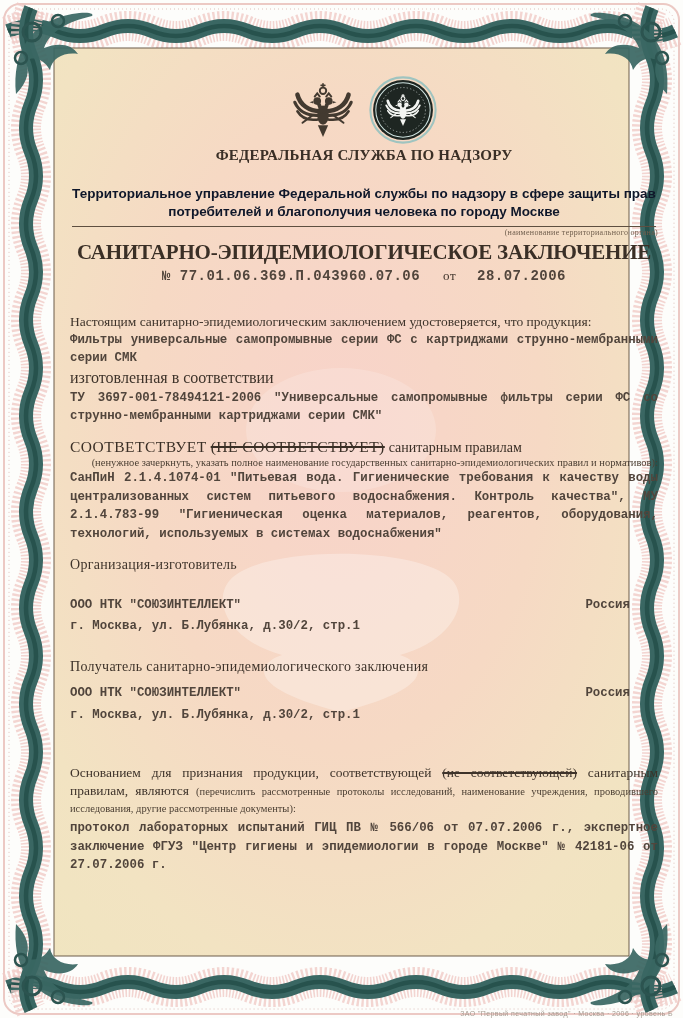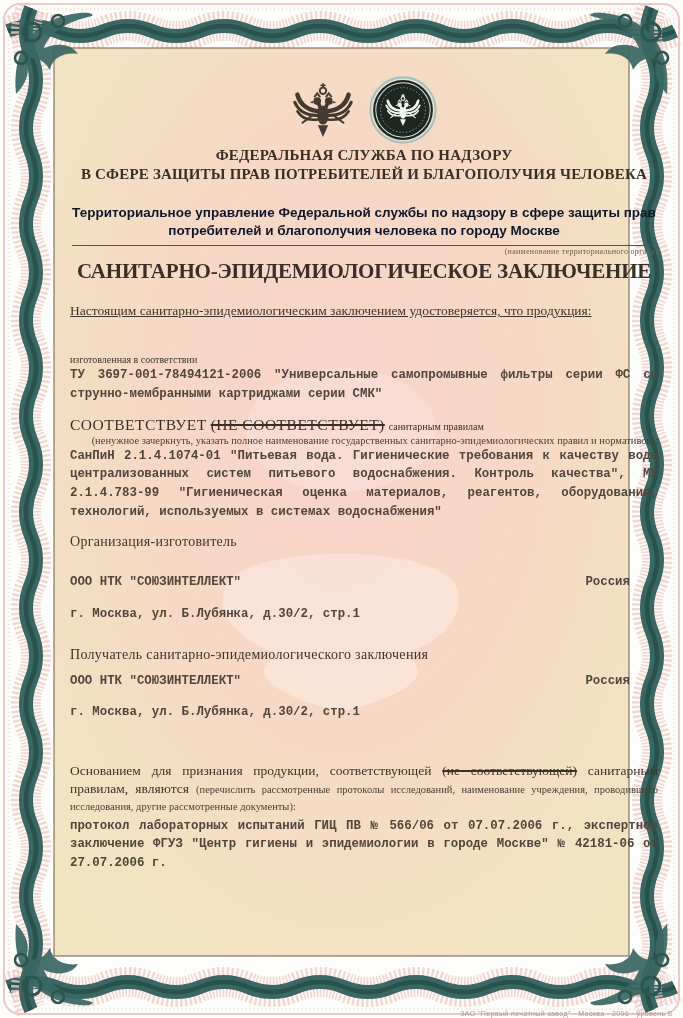--- a/index.html
+++ b/index.html
@@ -24,31 +24,31 @@
   .doc-title{
     text-align:center;font-weight:bold;font-size:21px;letter-spacing:-.2px;
     color:#3a2f26;margin-top:3px;white-space:nowrap;
   }
   .mono{font-family:"Liberation Mono","DejaVu Sans Mono",monospace;font-weight:bold;color:#51453c;}
   .num-line{text-align:center;font-size:14px;margin-top:3px;letter-spacing:.5px;}
   .num-line .sep{display:inline-block;width:14px;}
   .num-line .sep2{display:inline-block;width:12px;}
   .num-line .ot{font-family:"Liberation Serif",serif;font-weight:normal;font-size:13px;color:#3e332a;}
   .p-serif{font-size:13.5px;line-height:1.3;}
-  .intro{margin-top:18px;text-decoration:underline;}
+  .intro{margin-top:29px;}
   .mono-block{font-size:12.4px;line-height:1.5;text-align:justify;}
-  .made-label{margin-top:34px;font-size:10px;}
+  .made-label{font-size:16px;}
   .conf-line{margin-top:12px;font-size:15.5px;color:#3a2f26;}
   .conf-line .cw{letter-spacing:.5px;}
   .strike{text-decoration:line-through;text-decoration-thickness:1.5px;}
   .small-note{font-size:10.5px;line-height:1.25;color:#4a3e32;text-align:right;}
   .section-label{font-size:14px;margin-top:12px;letter-spacing:.3px;}
   .org-row{display:flex;justify-content:space-between;align-items:baseline;margin-top:22px;padding-right:28px;}
   .org-row.tight{margin-top:8px;}
-  .addr{margin-top:13px;}
+  .addr{margin-top:3px;}
   .recip-label{margin-top:22px;}
   .basis{margin-top:40px;text-align:justify;}
   .basis .small-note{font-size:10.5px;}
   .docs{margin-top:2px;}
   .printer-footer{
     position:absolute;right:10px;bottom:1px;font-size:7px;color:#a49a90;
     font-family:"Liberation Sans",sans-serif;letter-spacing:.4px;
   }
   .sprite{position:absolute;width:0;height:0;overflow:hidden;}
 </style>
@@ -137,38 +137,44 @@
         <circle cx="50" cy="50" r="44" fill="#1e2622"></circle>
         <circle cx="50" cy="50" r="40" fill="none" stroke="#cfe3e0" stroke-width="1.5"></circle>
         <circle cx="50" cy="50" r="33" fill="none" stroke="#e7eeec" stroke-width="1" stroke-dasharray="2 3" opacity=".8"></circle>
         <g transform="translate(22,22) scale(0.56)" style="color:#f3f5f2">
           <use href="#eagleGlyph"></use>
         </g>
       </svg>
     </div>
 
     <div class="agency">ФЕДЕРАЛЬНАЯ СЛУЖБА ПО НАДЗОРУ</div>
-    <div class="agency">В СФЕРЕ ЗАЩИТЫ ПРАВ ПОТРЕБИТЕЛЕЙ И БЛАГОПОЛУЧИЯ ЧЕЛОВЕКА</div>
 
     <div class="territorial">Территориальное управление Федеральной службы по надзору в сфере защиты прав потребителей и благополучия человека по городу Москве</div>
     <div class="rule"></div>
     <div class="caption">(наименование территориального органа)</div>
 
     <div class="doc-title">САНИТАРНО-ЭПИДЕМИОЛОГИЧЕСКОЕ ЗАКЛЮЧЕНИЕ</div>
 
+    <div class="num-line mono">
+      <span>№</span>
+      <span>77.01.06.369.П.043960.07.06</span>
+      <span class="sep"></span><span class="ot">от</span><span class="sep2"></span>
+      <span>28.07.2006</span>
+    </div>
 
     <div class="p-serif intro">Настоящим санитарно-эпидемиологическим заключением удостоверяется, что продукция:</div>
+    <div class="mono mono-block">Фильтры универсальные самопромывные серии ФС с картриджами струнно-мембранными серии СМК</div>
 
     <div class="p-serif made-label">изготовленная в соответствии</div>
     <div class="mono mono-block">ТУ 3697-001-78494121-2006 "Универсальные самопромывные фильтры серии ФС со струнно-мембранными картриджами серии СМК"</div>
 
     <div class="conf-line">
       <span class="cw">СООТВЕТСТВУЕТ</span>
       <span class="cw strike">(НЕ СООТВЕТСТВУЕТ)</span>
-      <span style="font-size:10px">санитарным правилам</span>
+      <span style="font-size:14px">санитарным правилам</span>
     </div>
     <div class="small-note">(ненужное зачеркнуть, указать полное наименование государственных санитарно-эпидемиологических правил и нормативов):</div>
     <div class="mono mono-block">СанПиН 2.1.4.1074-01 "Питьевая вода. Гигиенические требования к качеству воды централизованных систем питьевого водоснабжения. Контроль качества", МУ 2.1.4.783-99 "Гигиеническая оценка материалов, реагентов, оборудования, технологий, используемых в системах водоснабжения"</div>
 
     <div class="p-serif section-label">Организация-изготовитель</div>
     <div class="mono mono-block org-row">
       <span>ООО НТК "СОЮЗИНТЕЛЛЕКТ"</span>
       <span>Россия</span>
     </div>
     <div class="mono mono-block addr">г. Москва, ул. Б.Лубянка, д.30/2, стр.1</div>

